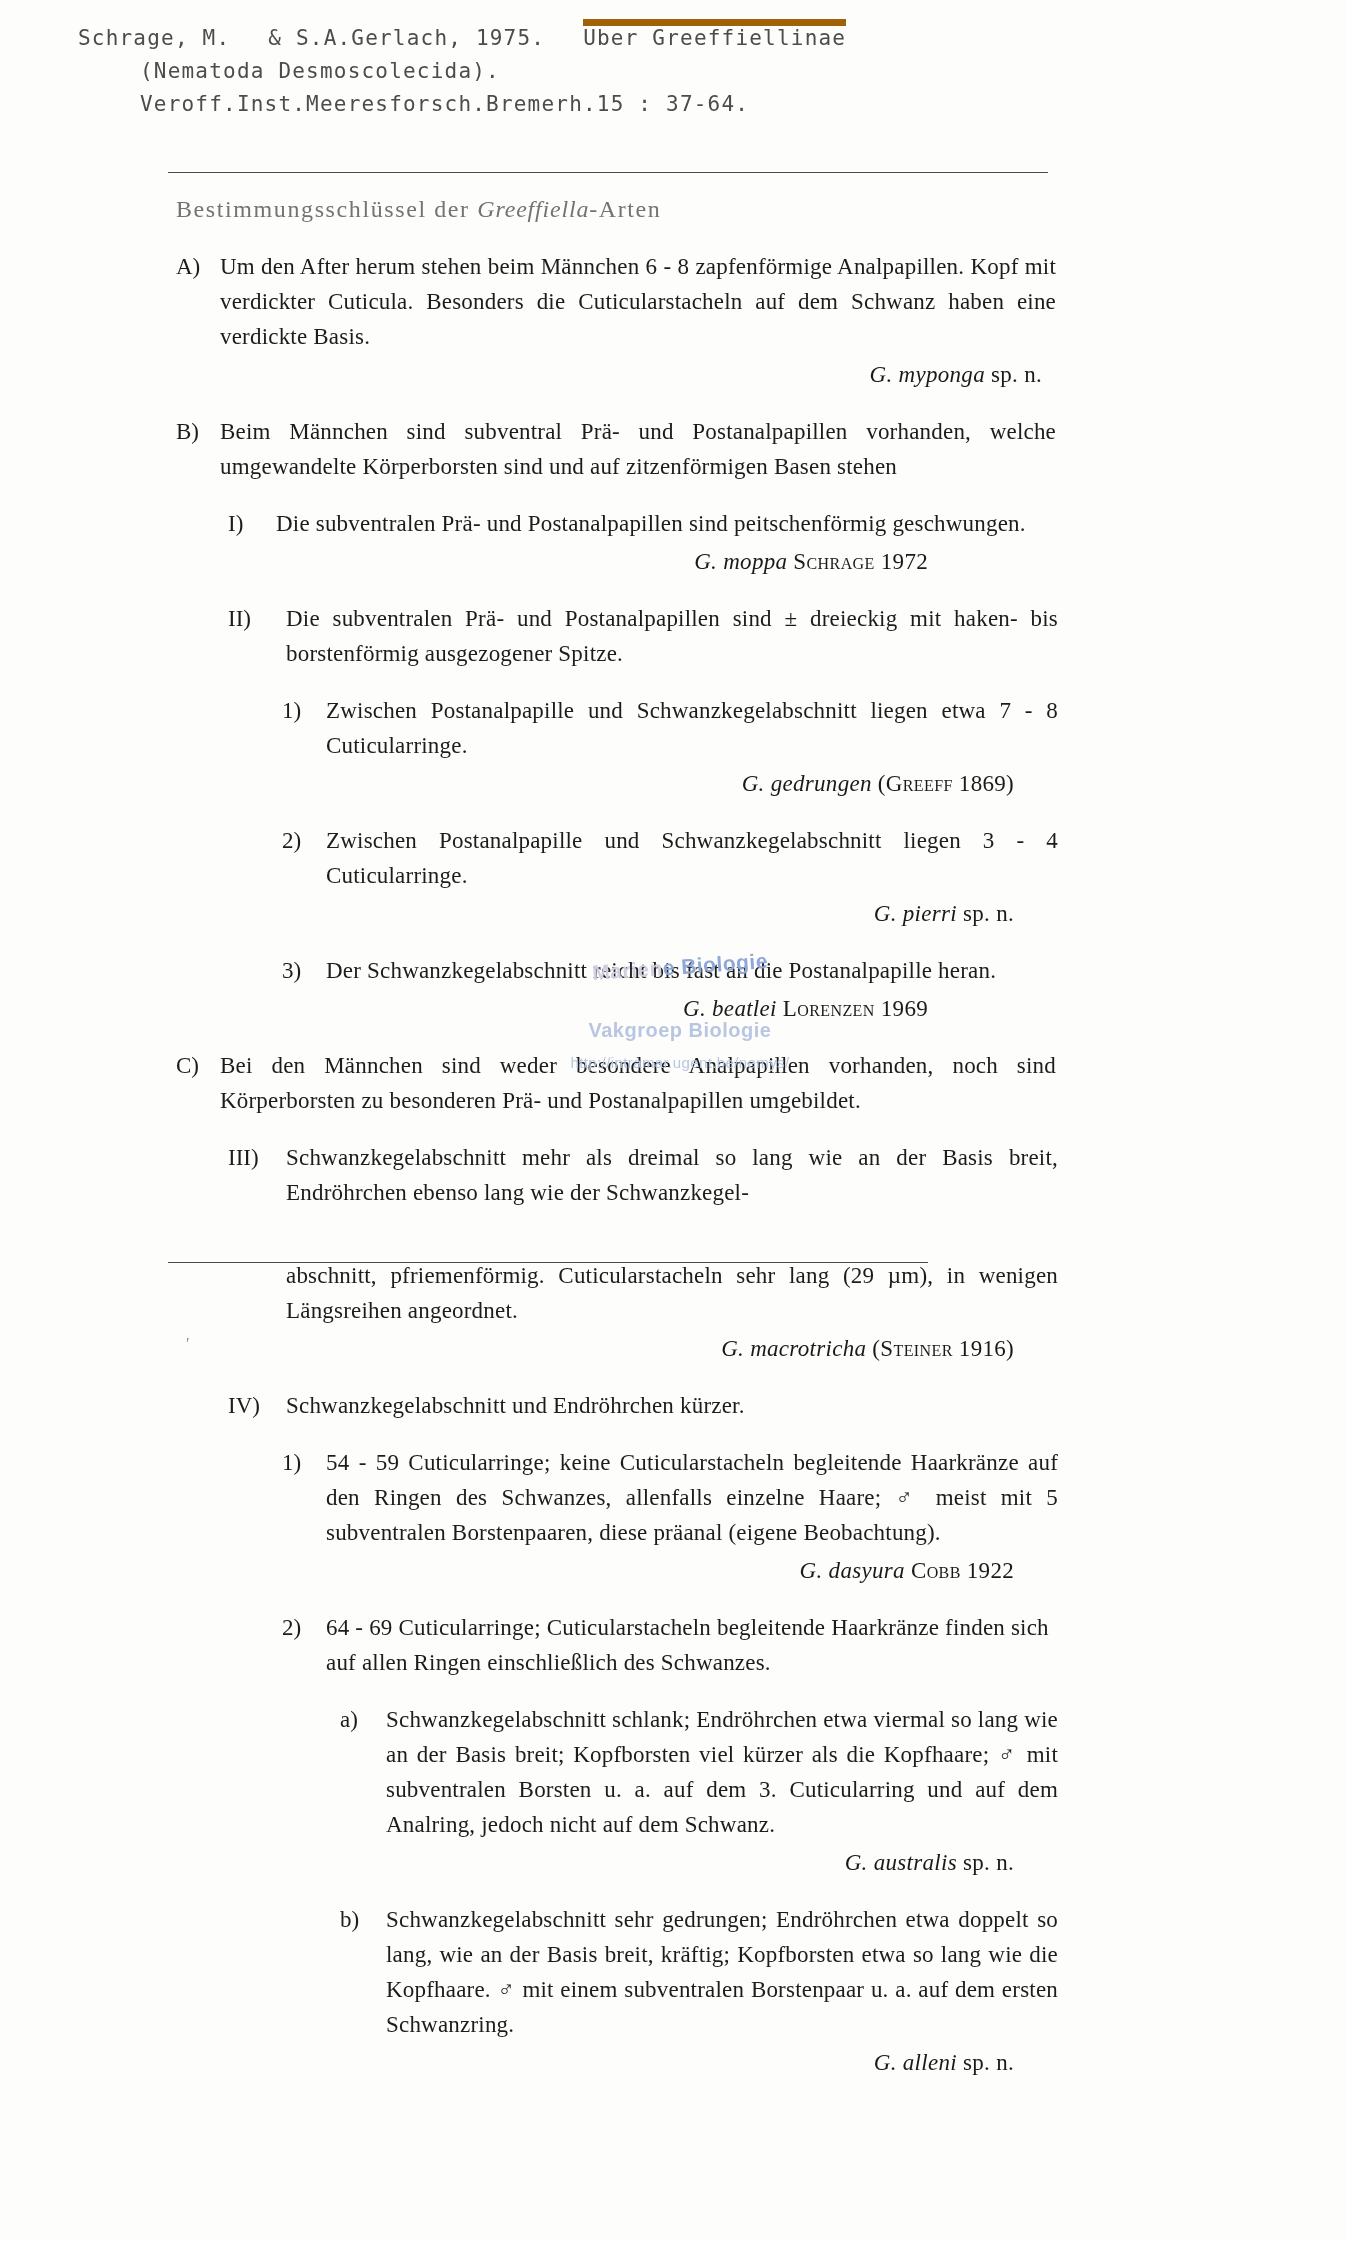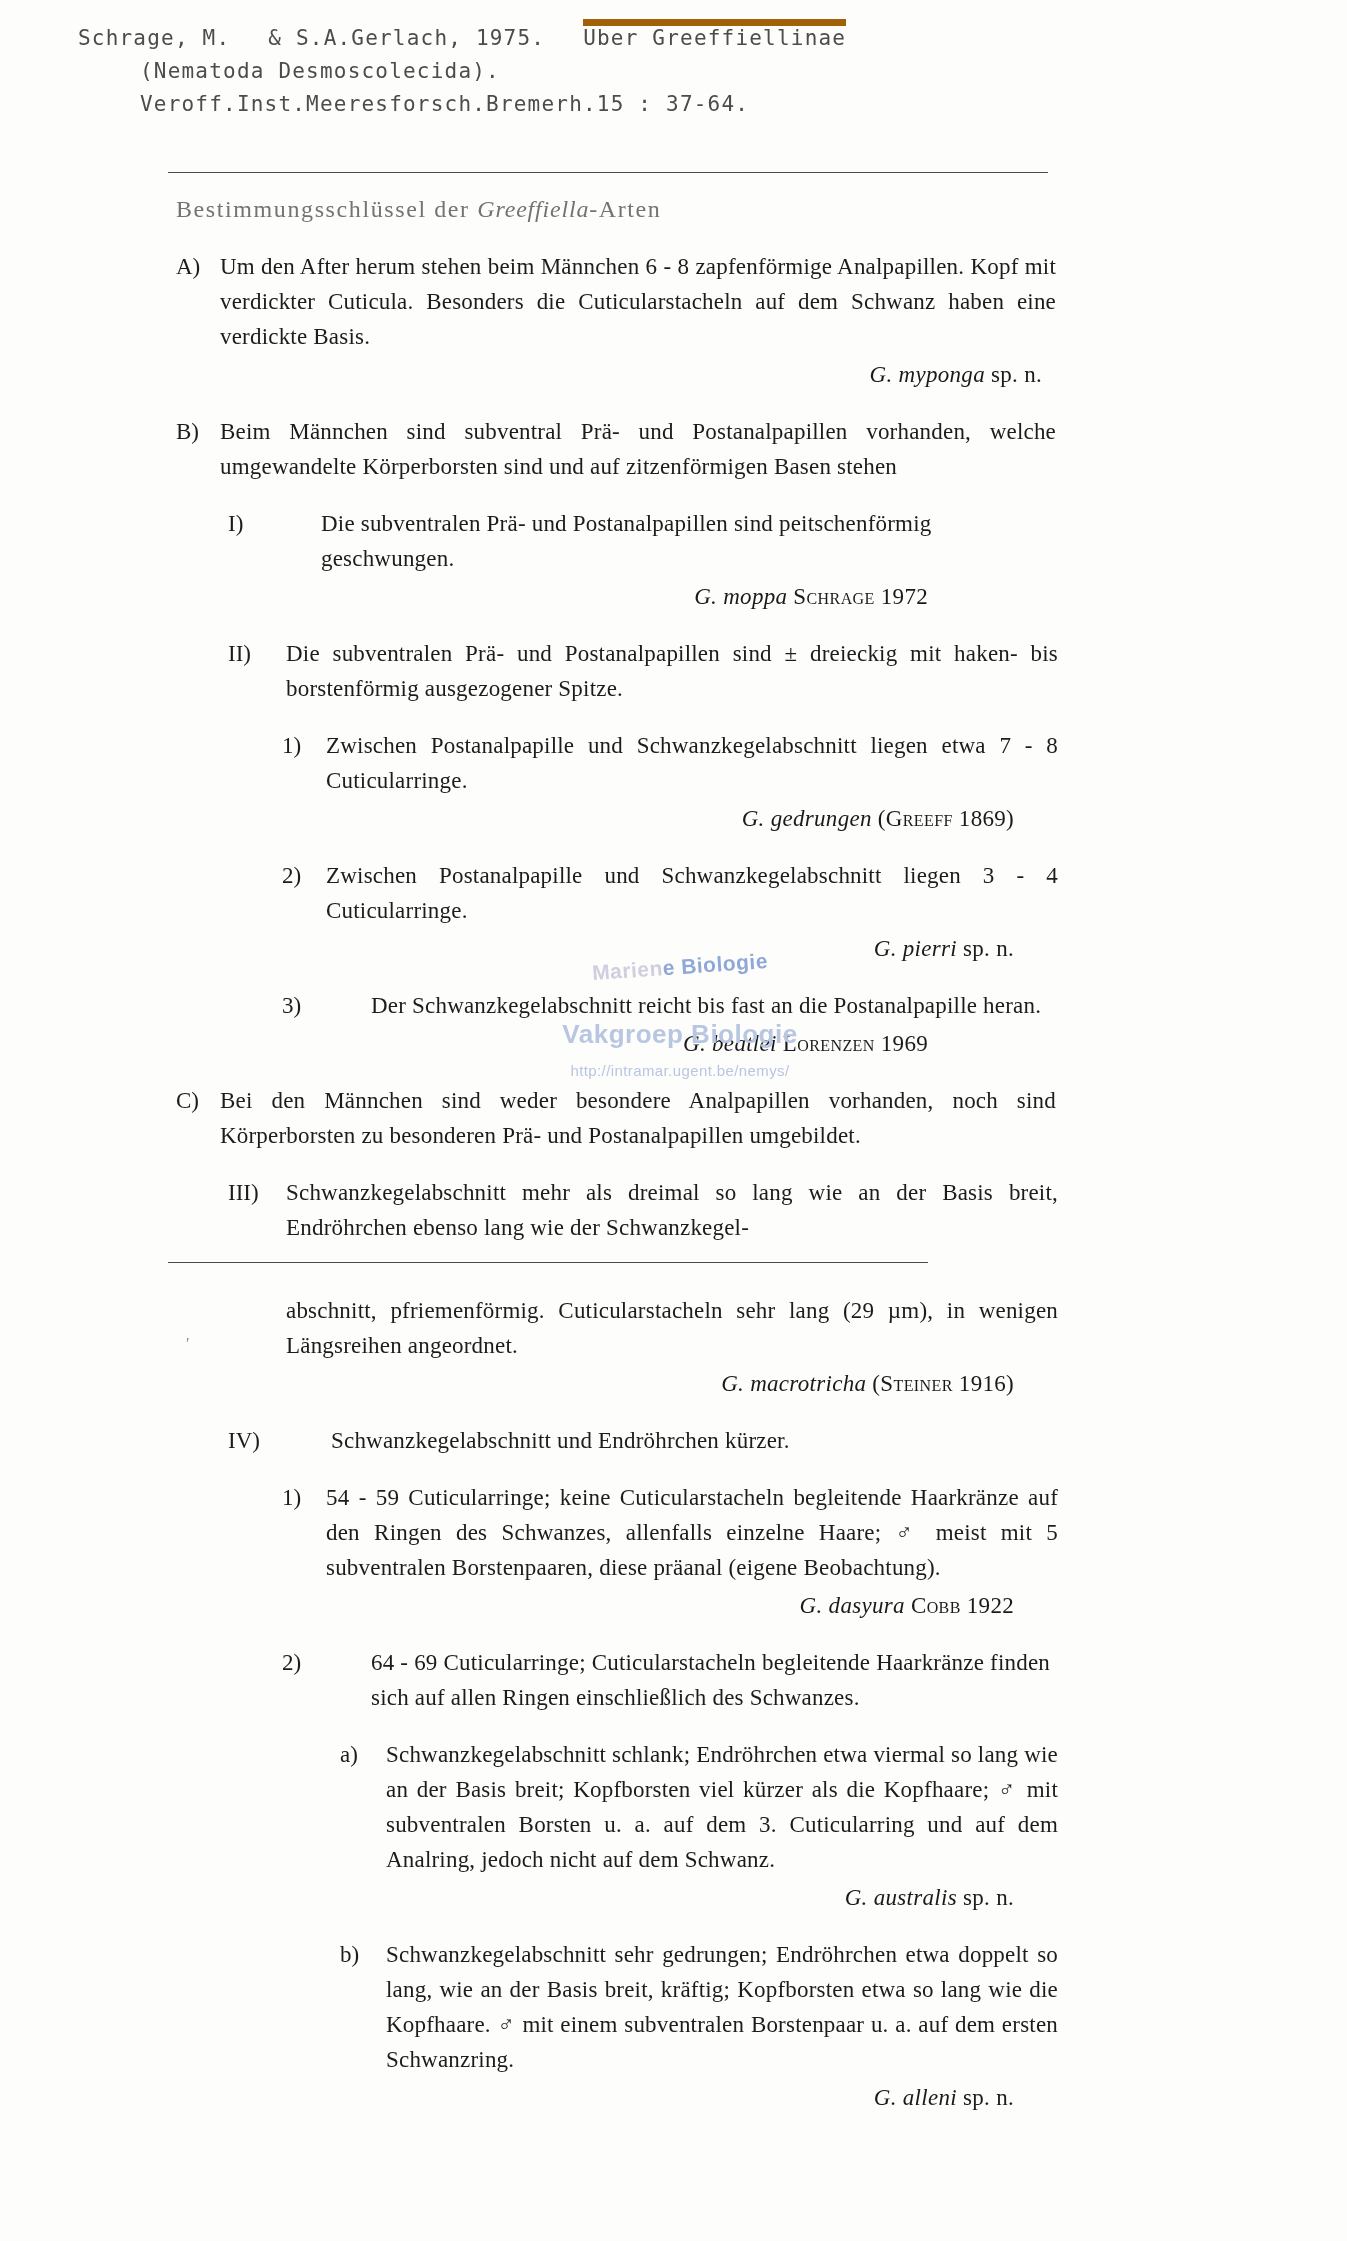--- a/index.html
+++ b/index.html
@@ -96,21 +96,21 @@
   .para {
     flex: 1 1 auto;
     font-size: 23px;
     line-height: 35px;
     color: #1c1c1c;
     text-align: justify;
     text-justify: inter-word;
     letter-spacing: 0.2px;
     font-family: Liberation Serif, serif;
   }
-  .para.nojust { text-align: left; margin-left: 45px; }
+  .para.nojust { text-align: left; }
 
   
   .lvl-A  { margin-left: 176px; width: 880px; }
   .lvl-A .marker { width: 44px; }
   .lvl-B  { margin-left: 176px; width: 880px; }
   .lvl-B .marker { width: 44px; }
   .lvl-C  { margin-left: 176px; width: 880px; }
   .lvl-C .marker { width: 44px; }
   .lvl-rom { margin-left: 228px; width: 830px; }
   .lvl-rom .marker { width: 48px; }
@@ -154,21 +154,21 @@
     font-weight: bold;
     font-size: 21px;
     color: #cfcfe0;
     letter-spacing: 0.5px;
     transform: rotate(-4deg);
   }
   .wm-line1 .blue { color: #8fa8d8; }
   .wm-line2 {
     font-family: "Liberation Sans", sans-serif;
     font-weight: bold;
-    font-size: 26px;
+    font-size: 20px;
     color: #b9c6e2;
     letter-spacing: 0.5px;
     margin-top: 40px;
   }
   .wm-line3 {
     font-family: "Liberation Sans", sans-serif;
     font-size: 15px;
     color: #b9c6e2;
     letter-spacing: 0.4px;
     margin-top: 12px;

